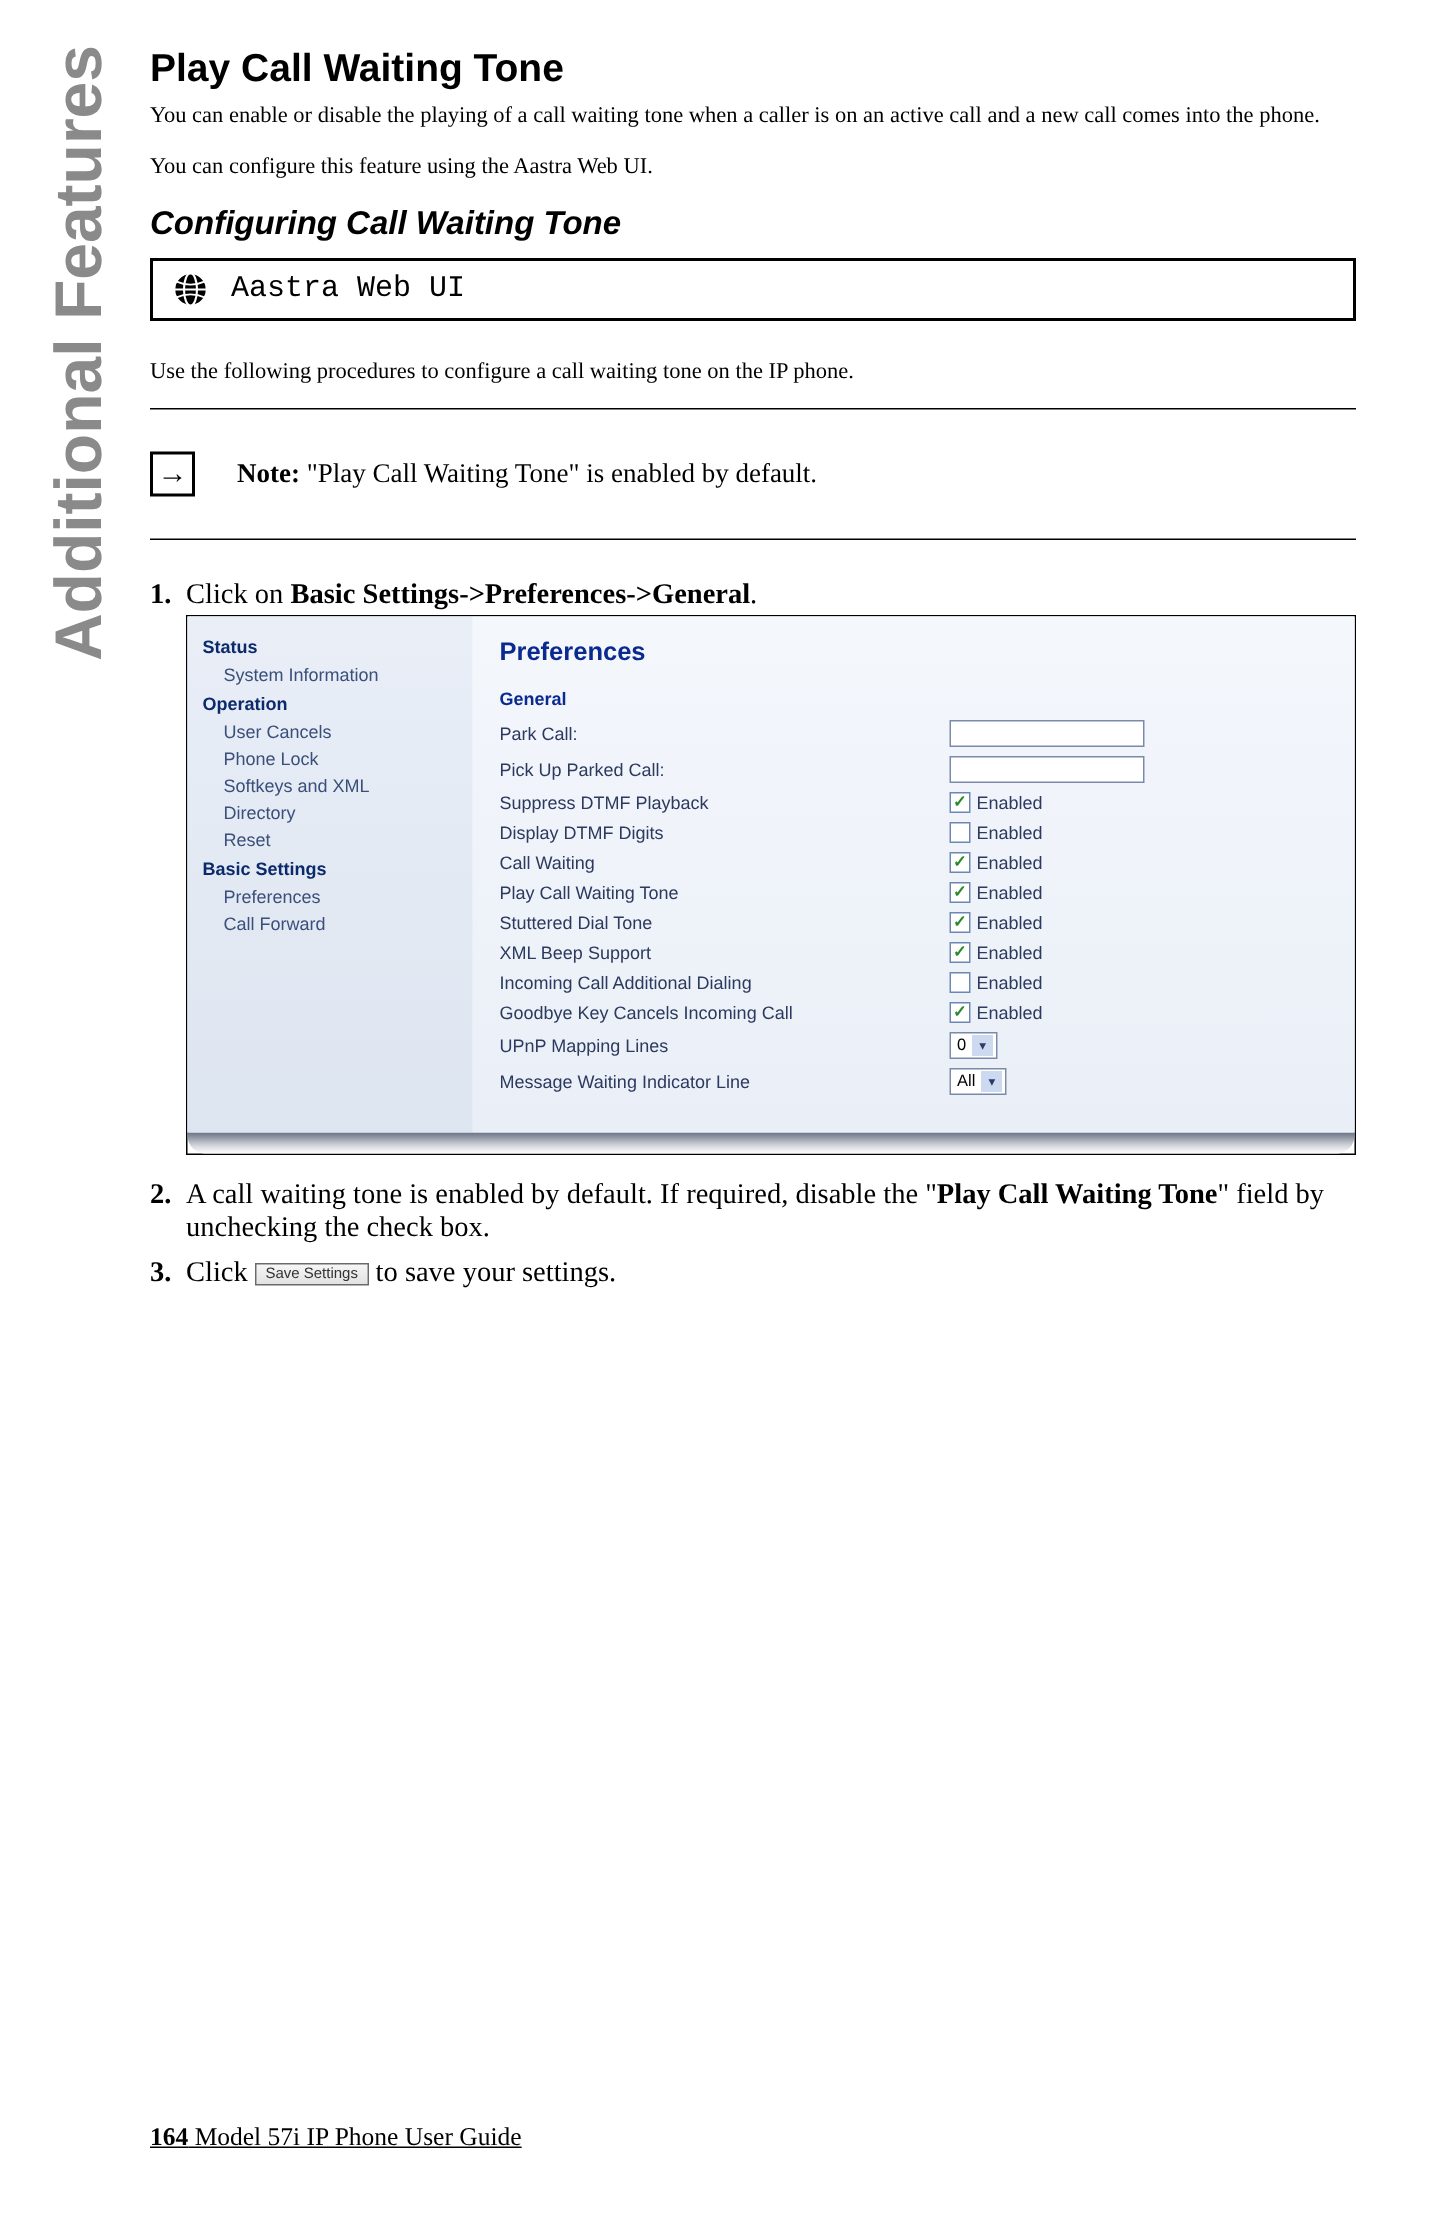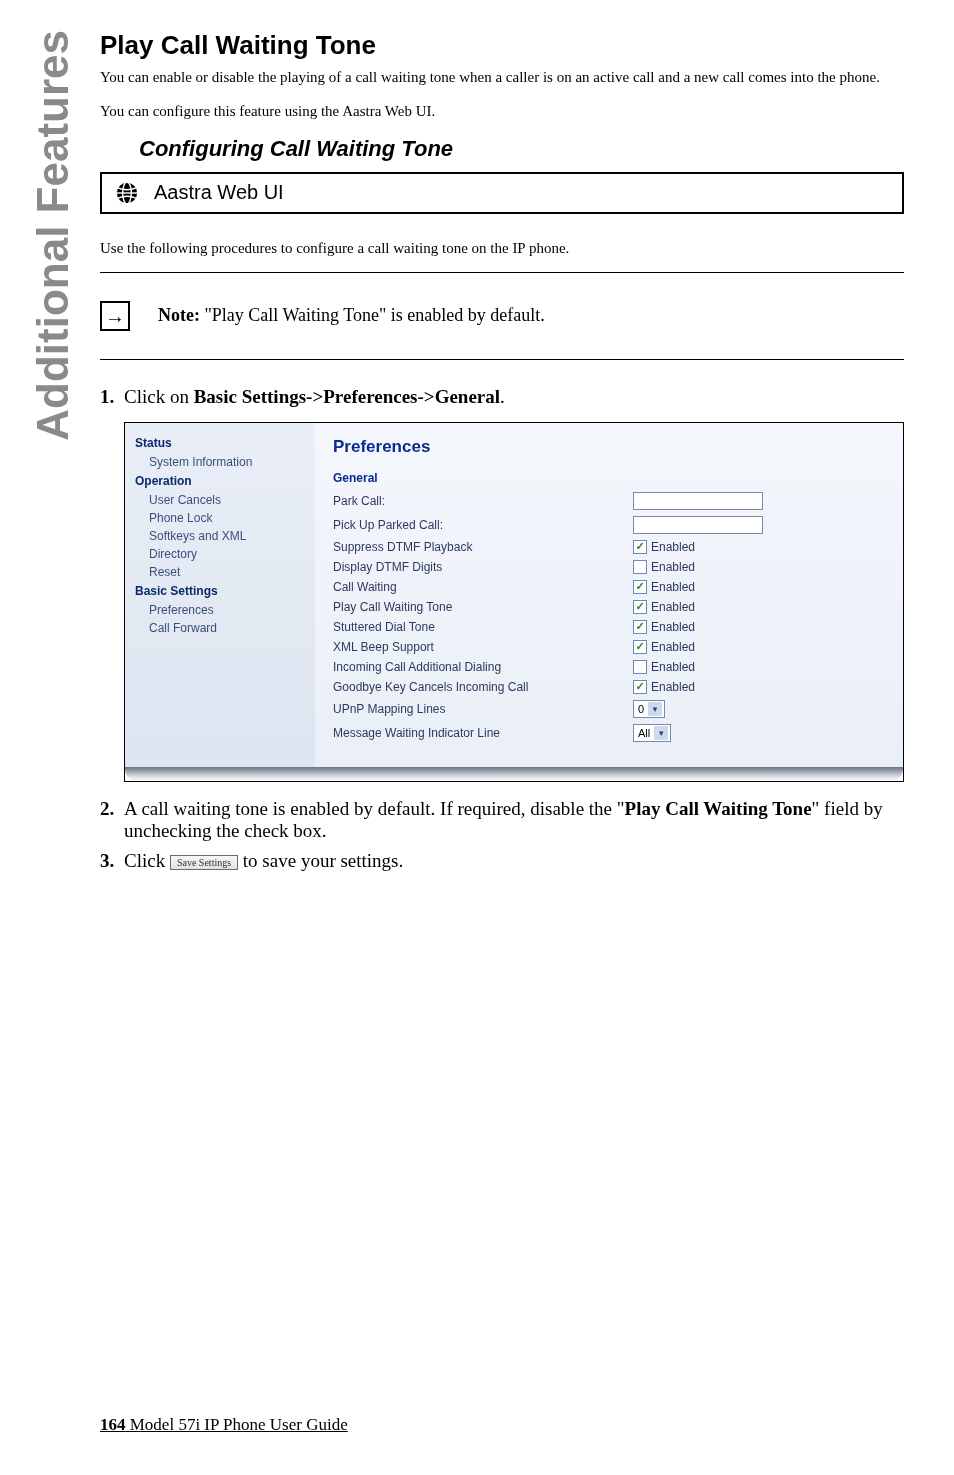--- a/index.html
+++ b/index.html
@@ -36,36 +36,35 @@
     line-height: 1.35;
     margin-bottom: 14px;
   }
   h3.sub-title {
     font-family: "Trebuchet MS", Arial, sans-serif;
     font-style: italic;
     font-weight: bold;
     font-size: 22px;
     margin-top: 14px;
     margin-bottom: 10px;
-    margin-left: 39px;
   }
   .ui-box {
     border: 2px solid #000;
     padding: 6px 12px;
     display: flex;
     align-items: center;
     gap: 14px;
     margin-bottom: 24px;
   }
   .ui-box .globe-icon {
     width: 26px;
     height: 26px;
   }
   .ui-box-label {
-    font-family: Liberation Sans, sans-serif;
+    font-family: Liberation Mono, monospace;
     font-size: 20px;
   }
   .note-row {
     display: flex;
     align-items: flex-start;
     gap: 28px;
     border-top: 1px solid #000;
     border-bottom: 1px solid #000;
     padding: 22px 0 28px 0;
     margin-bottom: 26px;
@@ -99,21 +98,21 @@
     padding-left: 24px;
   }
   ol.steps > li::before {
     content: counter(step) ".";
     position: absolute;
     left: 0;
     font-weight: bold;
   }
   .screenshot-wrap {
     border: 1px solid #000;
-    margin: 14px 0 16px 0;
+    margin: 2px 0 16px 0;
     padding: 0;
     position: relative;
     background: #fff;
   }
   .screenshot {
     display: flex;
     font-family: Arial, Helvetica, sans-serif;
     font-size: 12px;
     color: #2c3a5e;
     background: linear-gradient(#eef3fa, #e4eaf3);
@@ -211,21 +210,21 @@
   }
   .screenshot-shadow {
     height: 14px;
     background: linear-gradient(#6a7385, #cfd2d8 60%, #fff);
     border-radius: 0 0 12px 12px;
   }
   .save-btn {
     display: inline-block;
     border: 1px solid #6a6a6a;
     background: linear-gradient(#f6f6f6,#e2e2e2);
-    font-family: Liberation Serif, serif;
+    font-family: Liberation Sans, sans-serif;
     font-size: 10px;
     padding: 1px 6px;
     vertical-align: middle;
     color: #333;
   }
   .footer {
     position: absolute;
     bottom: 40px;
     left: 100px;
     font-size: 17px;

